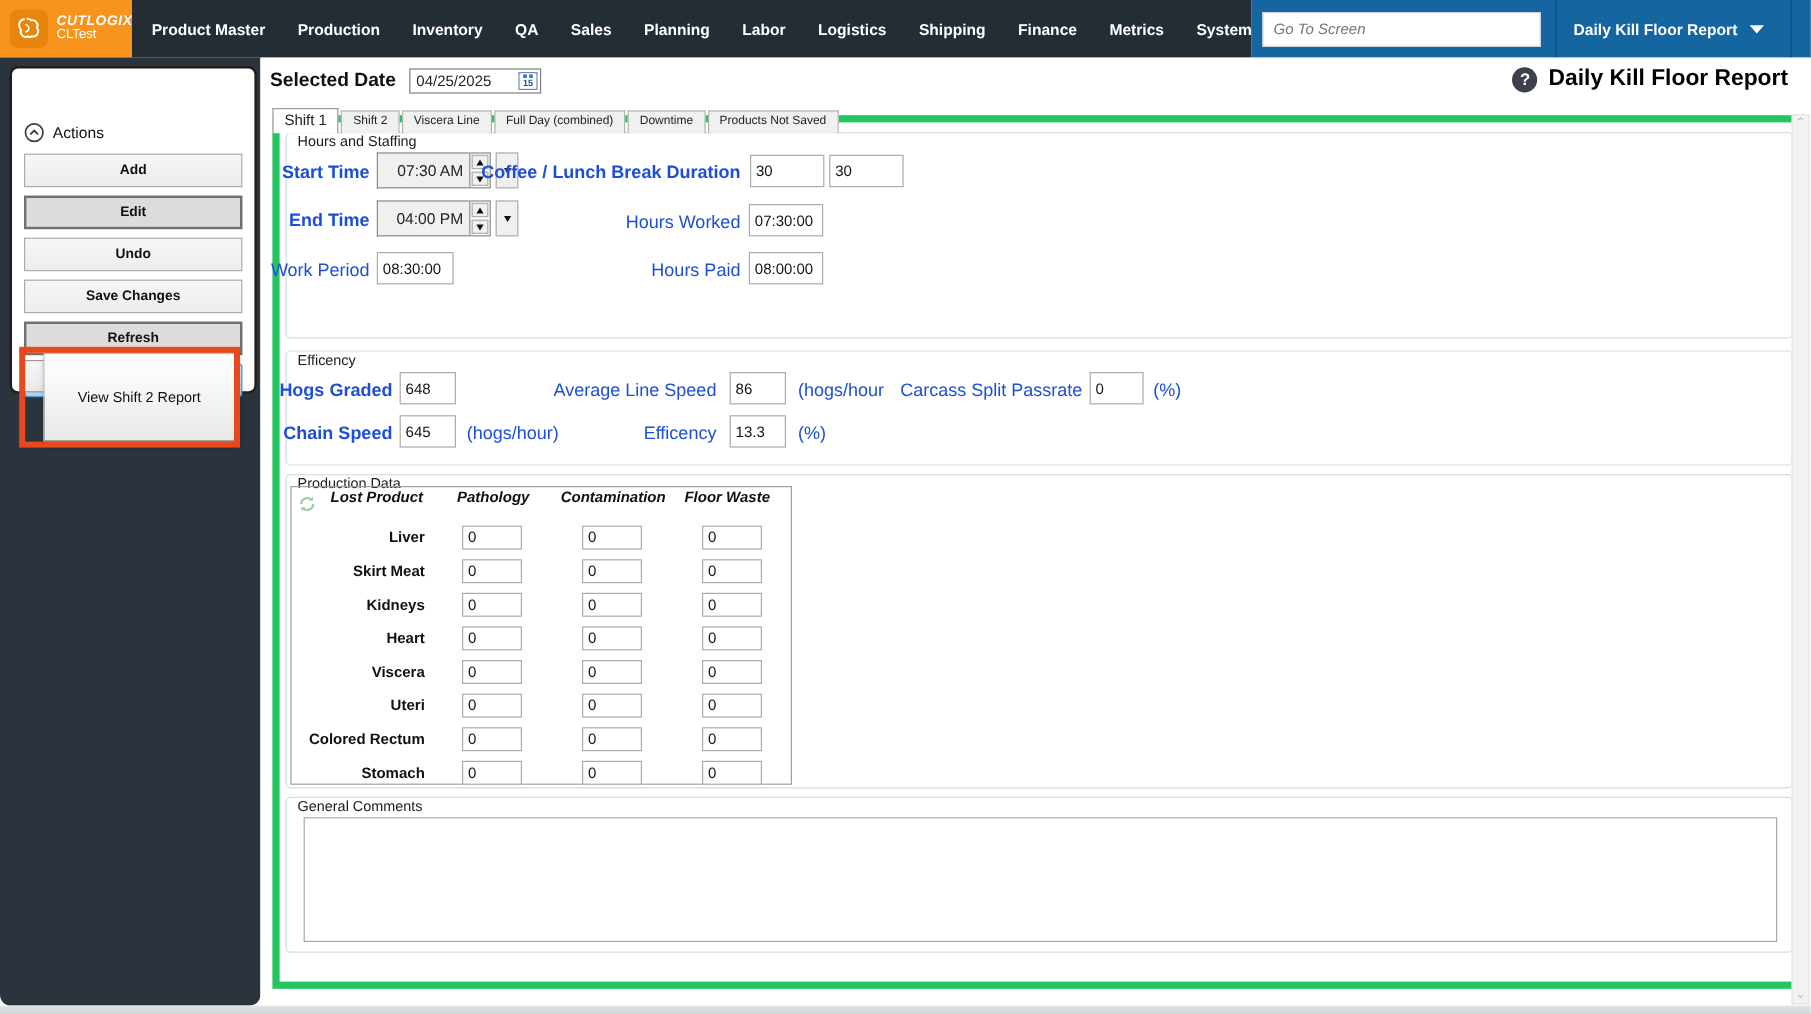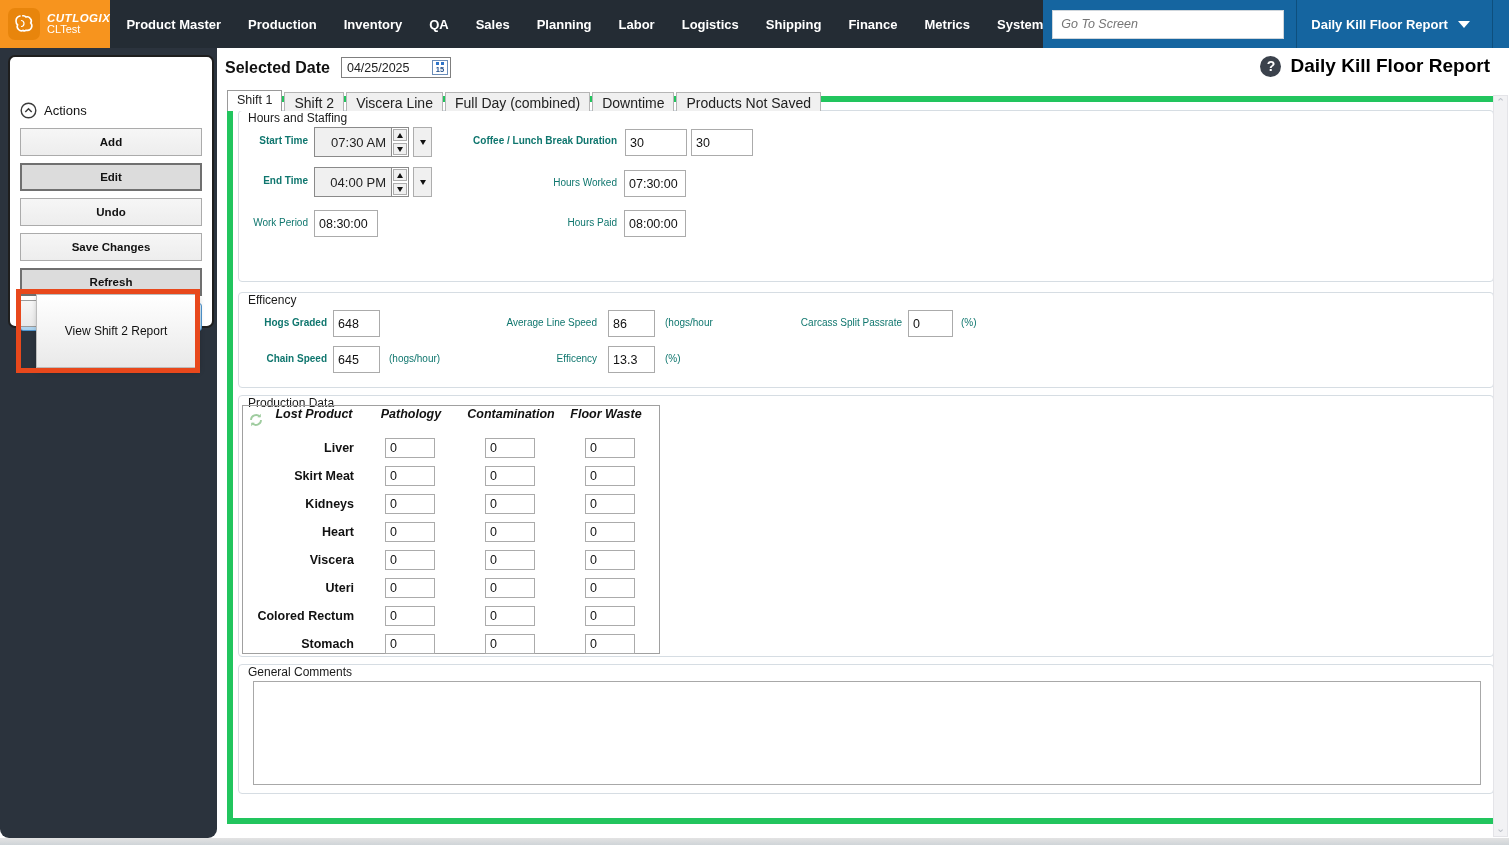--- a/index.html
+++ b/index.html
@@ -57,35 +57,35 @@
   .cal-icon { position:absolute; right:2px; top:2px; width:16px; height:15px; border:1px solid #6B8DB8; background:#fff; }
   .cal-icon::before { content:""; position:absolute; top:1px; left:3px; width:3px; height:3px; background:#2E74C9; }
   .cal-icon::after { content:""; position:absolute; top:1px; right:3px; width:3px; height:3px; background:#2E74C9; }
   .cal-day { position:absolute; bottom:0; width:100%; text-align:center; font-size:7.5px; font-weight:bold; color:#1F4E8C; }
   .page-title { position:absolute; top:7px; right:19px; display:flex; align-items:center; gap:9px; }
   .q-circle { width:21px; height:21px; border-radius:50%; background:#3B424C; color:#fff; font-size:14px; font-weight:bold;
     display:flex; align-items:center; justify-content:center; }
   .title-text { font-size:19px; font-weight:bold; color:#000; white-space:nowrap; }
 
   .tabs { position:absolute; left:10px; top:42px; display:flex; align-items:flex-end; z-index:2; }
-  .tab { height:19px; padding:2px 9px 0; font-size:14px; color:#222; background:#f0f0f0;
+  .tab { height:19px; padding:2px 9px 0; font-size:10px; color:#222; background:#f0f0f0;
     border:1px solid #b5b5b5; border-bottom:none; margin-right:2px; cursor:pointer; white-space:nowrap; }
   .tab.active { height:21px; background:#fff; border:1px solid #9a9a9a; border-bottom:none; font-size:12.5px; }
 
   .panel { position:absolute; left:10px; top:48px; width:1276px; height:728px; border:6px solid #22c55e; background:#fff; }
 
   fieldset.grp { position:absolute; left:5px; width:1256px; border:1px solid #D6DDE3; border-radius:4px; background:#fff; }
   .grp legend { margin-left:5px; padding:0 4px; font-size:12px; color:#1a1a1a; }
   .fs-hours { top:8px; height:172px; }
   .fs-eff { top:190px; height:96px; }
   .fs-prod { top:293px; height:262px; }
   .fs-comm { top:562px; height:130px; }
   .grp * { position:absolute; }
 
-  .lbl { font-size:10px; color:#0f766e; white-space:nowrap; }
+  .lbl { font-size:15px; color:#1d4ed8; white-space:nowrap; }
   .lbl.b { font-weight:bold; }
   .tinput { border:1px solid #ABABAB; background:#fff; font-size:12.5px; color:#111; padding:2px 4px;
     font-family:"Liberation Sans", sans-serif; outline:none; }
 
   
   .timepicker { display:flex; position:absolute; height:30px; }
   .tp-field { position:static; width:77px; height:30px; background:#f0f0f0; border:1px solid #8a8a8a; border-right:none;
     font-size:13px; color:#222; text-align:right; padding:7px 5px 0 0; }
   .tp-spin { position:static; width:18px; height:30px; border:1px solid #8a8a8a; display:flex; flex-direction:column; }
   .tp-btn { position:static; flex:1; background:#f0f0f0; border:1px solid #adadad; margin:1px; display:flex; align-items:center; justify-content:center; cursor:pointer; }

